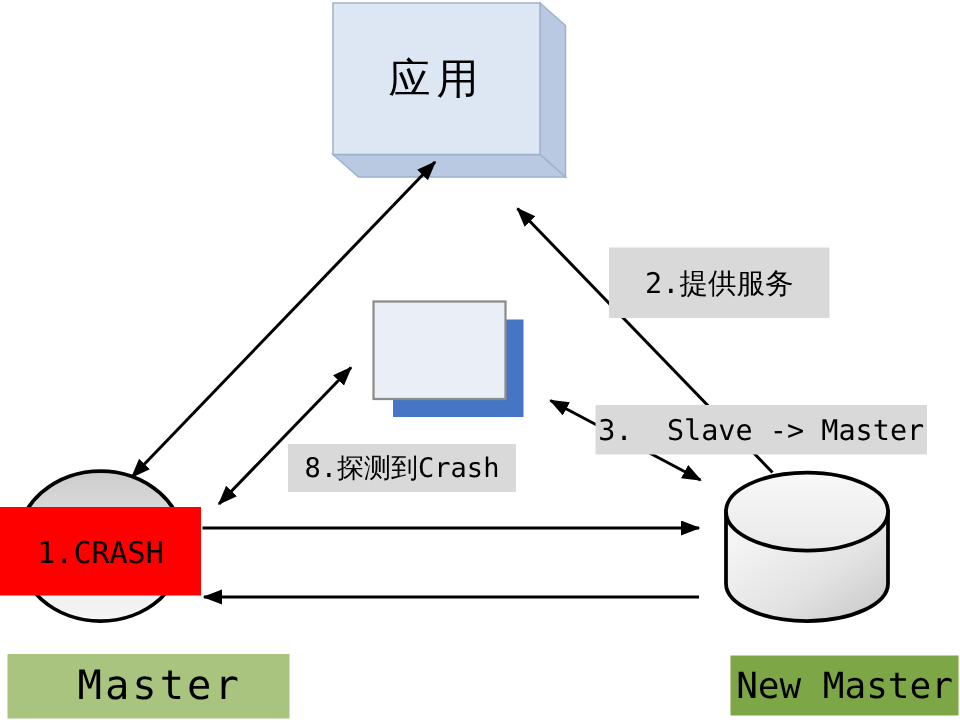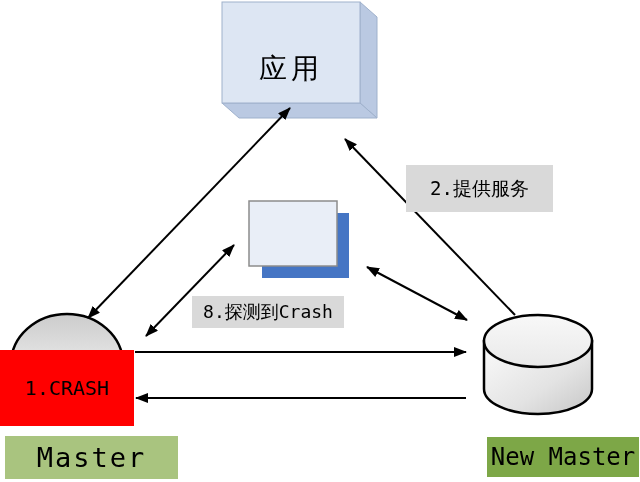--- a/index.html
+++ b/index.html
@@ -2,36 +2,36 @@
 <html style="--crash-red: #ff0000; --label-gray: #d9d9d9; --master-green: #a9c47f; --newmaster-green: #7da747; --app-box-fill: #dde6f3; --app-box-side: #bac9e2; --ha-front-fill: #e9eef7; --ha-back-blue: #4575c4; --arrow-black: #000000;"><head>
 <meta charset="utf-8">
 <style>
   html,body{margin:0;padding:0;background:#ffffff;}
   .stage{position:relative;width:640px;height:482px;background:#fff;overflow:hidden;
          font-family:"DejaVu Sans Mono","Liberation Mono",monospace;}
   .stage svg{position:absolute;left:0;top:0;}
   .lbl{position:absolute;display:flex;align-items:center;justify-content:center;
        color:#000;white-space:pre;z-index:3;}
   
-  .app-label{left:222px;top:18px;width:138px;height:101px;font-size:28px;
+  .app-label{left:222px;top:2px;width:138px;height:101px;font-size:28px;
              font-family:Liberation Serif, serif;letter-spacing:4px;}
   
   .ha-label{left:249px;top:201px;width:88px;height:65px;font-size:26px;
             font-family:"DejaVu Serif","Liberation Serif",serif;}
   
-  .crash{left:0px;top:338px;width:134px;height:76px;background:var(--crash-red,#ff0000);
-         font-size:20px;z-index:4;margin-top:12px;}
+  .crash{left:0px;top:338px;width:134px;height:59px;background:var(--crash-red,#ff0000);
+         font-size:20px;z-index:4;}
   
   .step{background:var(--label-gray,#d9d9d9);}
   .step2{left:192px;top:296px;width:152px;height:32px;font-size:18px;}
   .step3{left:397px;top:270px;width:221px;height:33px;font-size:19px;}
   .step4{left:406px;top:165px;width:147px;height:47px;font-size:19px;}
   
   .plate-master{left:5px;top:436px;width:173px;height:43px;font-size:27px;
-                background:var(--master-green,#a9c47f);letter-spacing:2px;}
+                background:var(--master-green,#a9c47f);letter-spacing:2px;padding-left:15px;}
   .plate-newmaster{left:487px;top:437px;width:152px;height:40px;font-size:24px;
                    background:var(--newmaster-green,#7da747);}
 </style>
 </head>
 <body>
 
 <div class="stage">
 
   <svg width="640" height="482" viewBox="0 0 640 482">
     <defs>
@@ -78,19 +78,20 @@
     <line x1="466" y1="398" x2="136" y2="398" stroke="#000" stroke-width="2" marker-end="url(#ah)"></line>
   </svg>
 
   <div class="lbl app-label">应用</div>
 
 
   <div class="lbl crash">1.CRASH</div>
 
   <div class="lbl step step2">8.探测到Crash</div>
 
+  <div class="lbl step step3">3.  Slave -&gt; Master</div>
 
   <div class="lbl step step4">2.提供服务</div>
 
   <div class="lbl plate-master">Master</div>
 
   <div class="lbl plate-newmaster">New Master</div>
 </div>
 
 </body></html>

